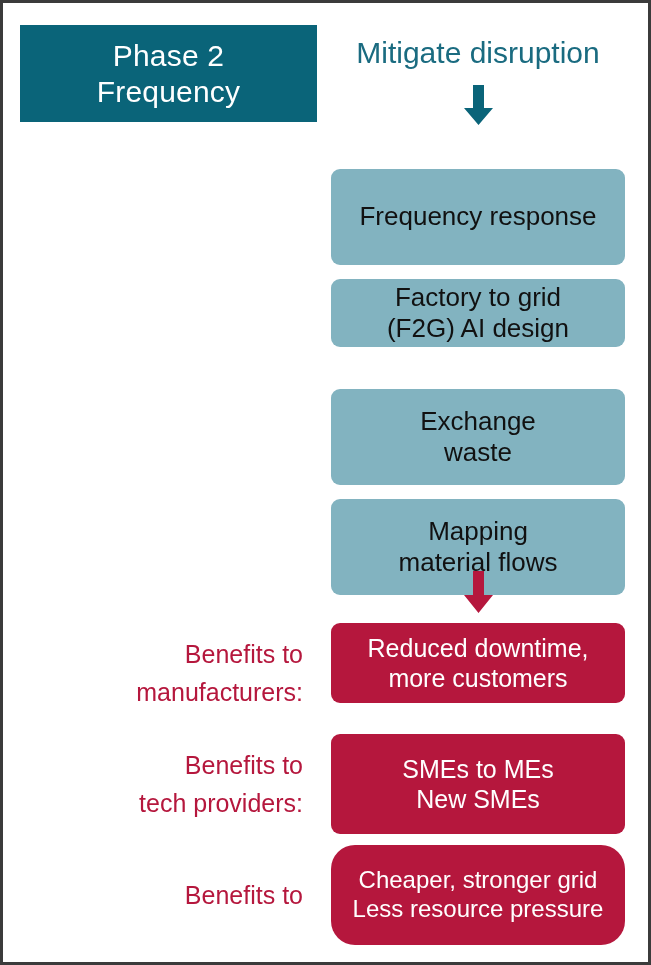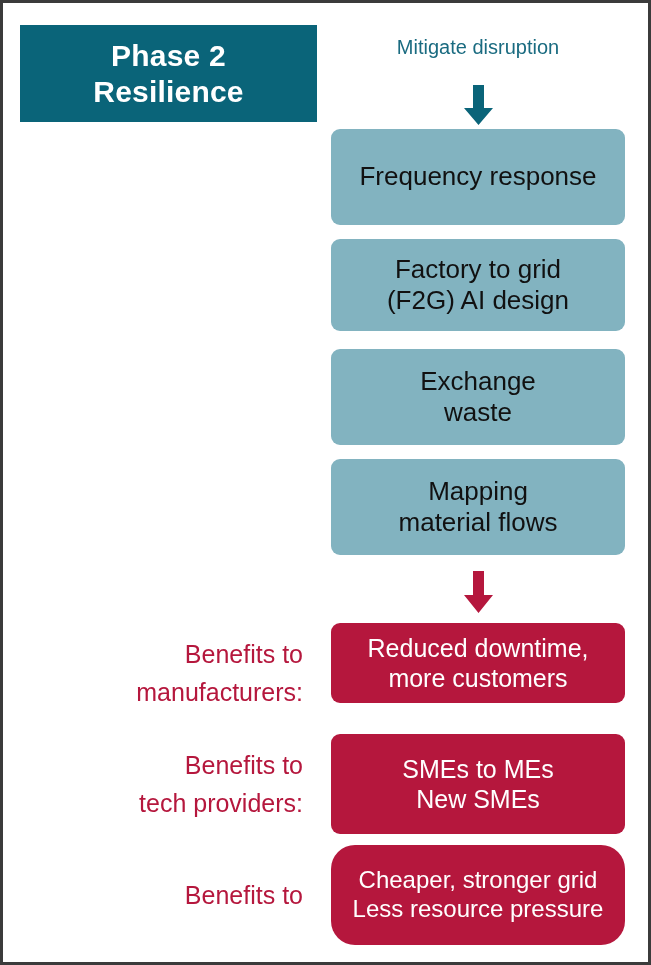--- a/index.html
+++ b/index.html
@@ -31,21 +31,21 @@
     color: #ffffff;
     display: flex;
     flex-direction: column;
     align-items: center;
     justify-content: center;
     line-height: 1.18;
     font-size: 30px;
     text-align: center;
     letter-spacing: .2px;
   }
-  .phase-line { display: block; font-weight: bold; }
+  .phase-line { display: block; }
 
   .benefit-label {
     position: absolute;
     left: 0px;
     width: 314px;
     text-align: right;
     color: #b5173d;
     font-size: 25px;
     line-height: 1.22;
     display: flex;
@@ -59,21 +59,21 @@
   .benefit-label span { display: block; white-space: nowrap; }
 
   
   .section-title {
     position: absolute;
     left: 328px;
     top: 33px;
     width: 294px;
     text-align: center;
     color: #1a6b80;
-    font-size: 20px;
+    font-size: 30px;
     line-height: 1.1;
   }
 
   .arrow {
     position: absolute;
     left: 461px;
     width: 29px;
   }
   .arrow svg { display: block; width: 100%; height: 100%; }
 
@@ -89,50 +89,51 @@
     justify-content: center;
     text-align: center;
     line-height: 1.2;
   }
   .flow-box span { display: block; white-space: nowrap; }
 
   .flow-box.blue {
     background: #82b3c0;
     color: #111111;
     font-size: 26px;
+    margin-top: 40px;
   }
   .flow-box.red {
     background: #b5173d;
     color: #ffffff;
     font-size: 25px;
   }
   .flow-box.red.tight { font-size: 24px; border-radius: 24px; }
 </style>
 </head>
 <body>
 
 <div id="slide">
 
   <div class="phase-box">
     <span class="phase-line">Phase 2</span>
-    <span class="phase-line">Resilience</span>
+    <span class="phase-line">Frequency</span>
   </div>
 
   <div class="section-title">Mitigate disruption</div>
 
   <div class="arrow" style="top:82px;height:40px;">
     <svg viewBox="0 0 29 40" preserveAspectRatio="none" aria-hidden="true">
       <polygon points="9,0 20,0 20,23 29,23 14.5,40 0,23 9,23" fill="#0a6479"></polygon>
     </svg>
   </div>
 
   <div class="flow-box blue" style="top:126px;height:96px;">
     <span>Frequency response</span>
   </div>
-  <div class="flow-box blue" style="top:236px;height:92px;text-align:right;">
+  <div class="flow-box blue" style="top:236px;height:68px;text-align:right;">
     <span>Factory to grid</span>
     <span>(F2G) AI design</span>
   </div>
   <div class="flow-box blue" style="top:346px;height:96px;justify-content:center;">
     <span>Exchange</span>
     <span>waste</span>
   </div>
   <div class="flow-box blue" style="top:456px;height:96px;">
     <span>Mapping</span>
     <span>material flows</span>

